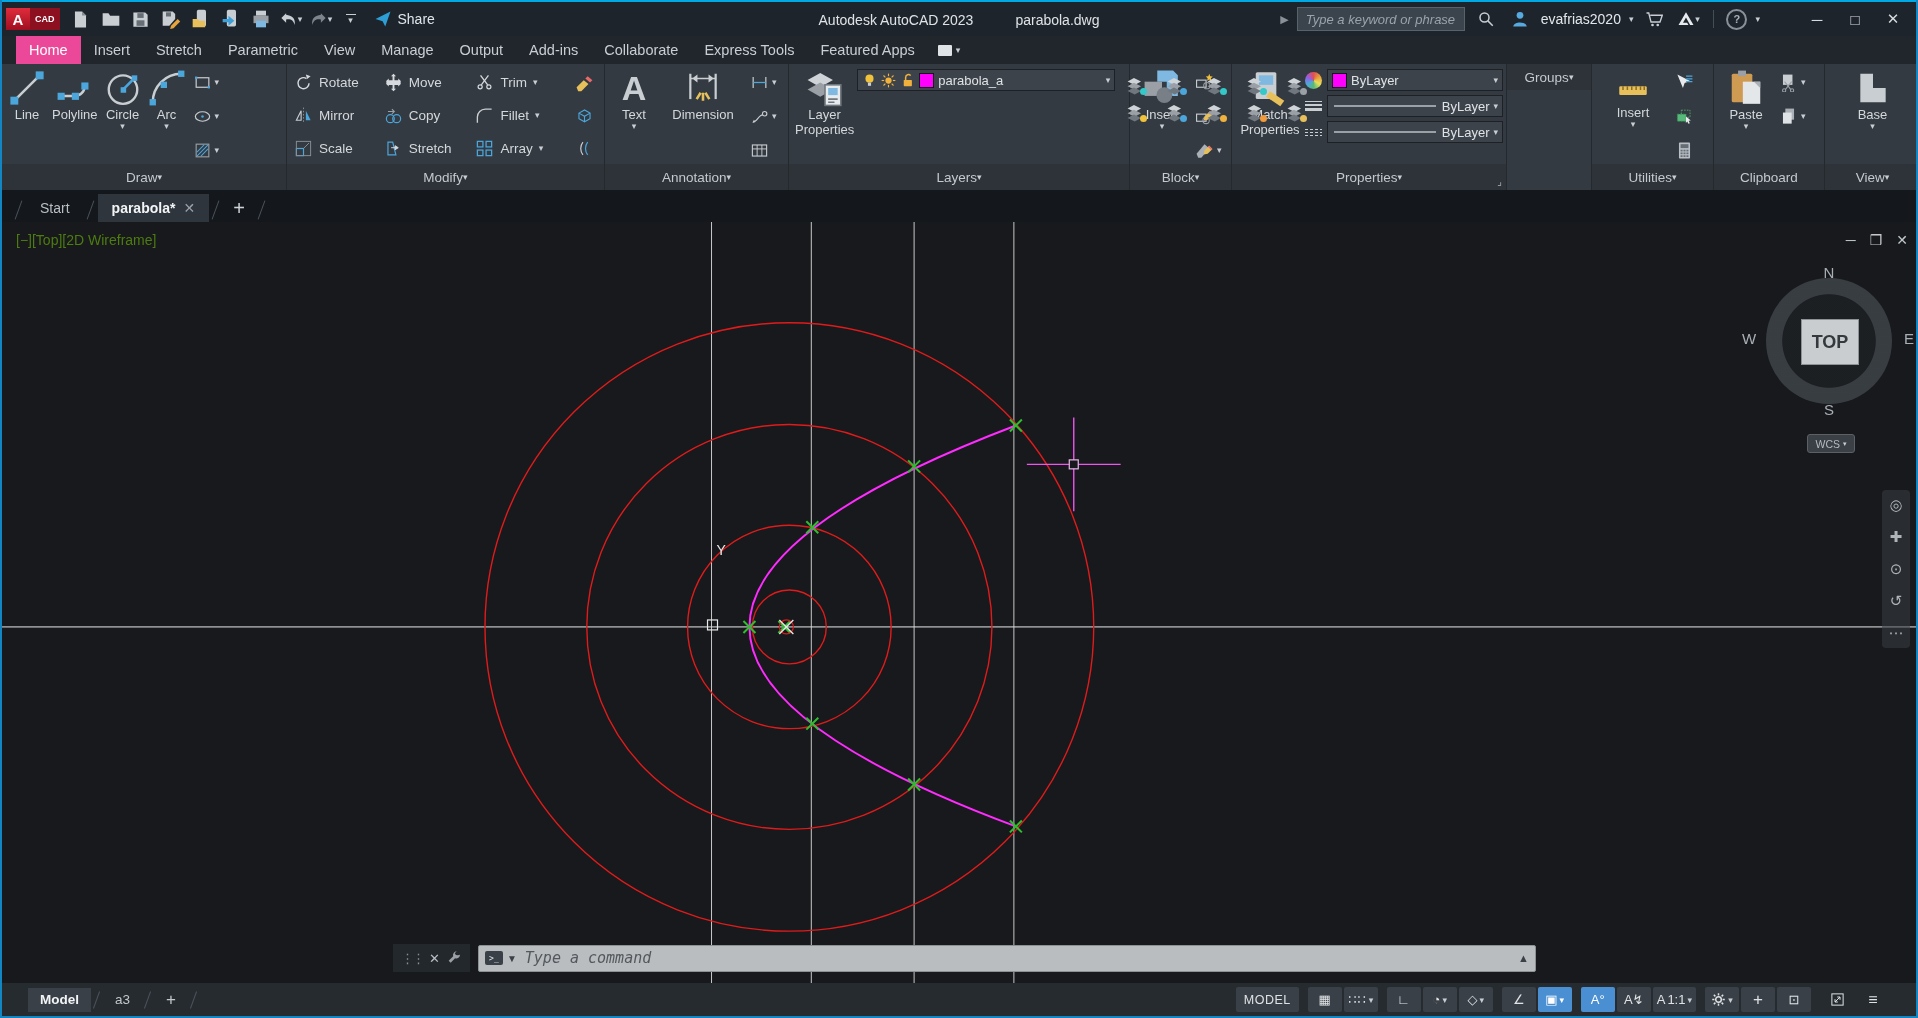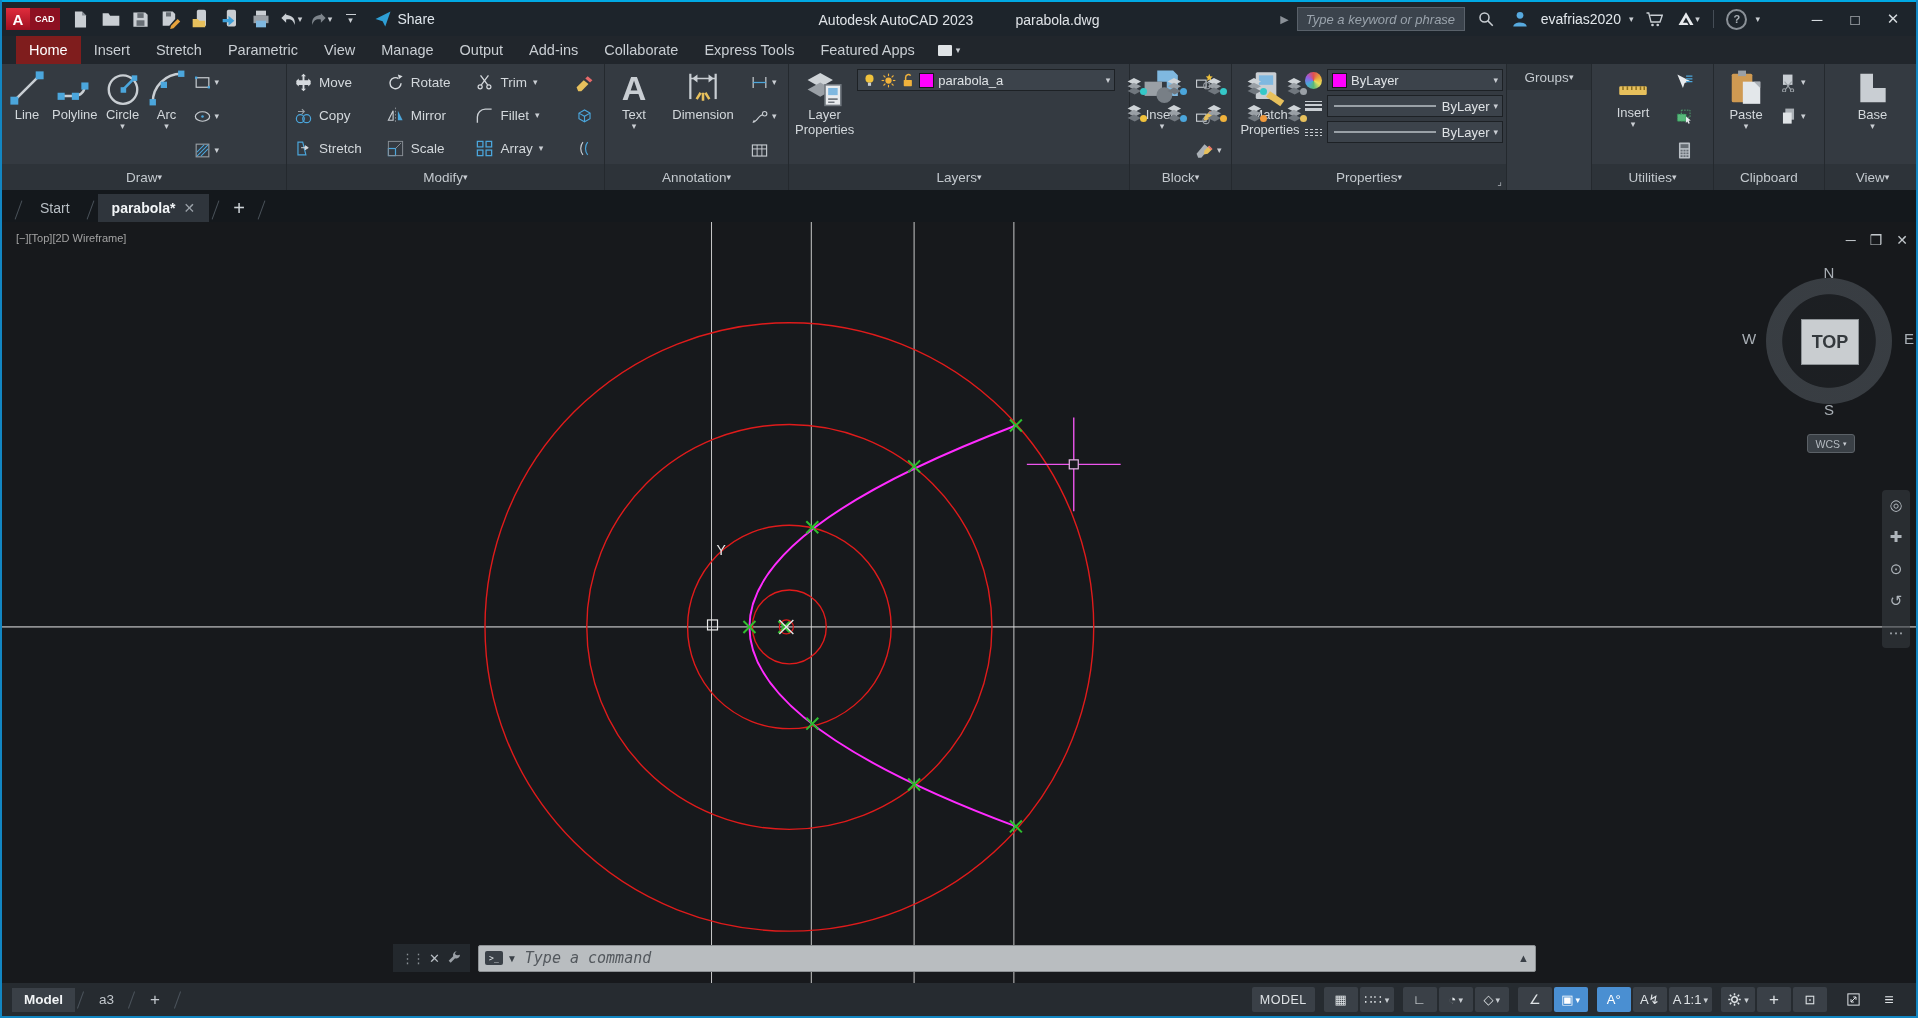--- a/index.html
+++ b/index.html
@@ -26,21 +26,21 @@
   .title-right{margin-left:auto;display:flex;align-items:center;gap:8px;padding-right:8px;z-index:2}
   .searchbox{width:150px;height:22px;background:#3b434c;border:1px solid #59616a;color:#cfd6dc;
              font-style:italic;font-size:13px;padding:0 8px;outline:none;font-family:"Liberation Sans",sans-serif}
   .searchbox::placeholder{color:#9aa3ac;font-style:italic}
   .uname{color:#e2e7eb}
   .winbtn{width:30px;height:26px;display:flex;align-items:center;justify-content:center;color:#d6dbdf;font-size:15px}
   .tdiv{width:1px;height:18px;background:#454d56;margin:0 4px}
   
   .ribbon-tabs{height:28px;background:#21262c;display:flex;align-items:stretch;padding-left:14px;flex:none;font-size:14.5px}
   .rtab{display:flex;align-items:center;padding:0 13px;color:#c9ced3}
-  .rtab.active{background:#7f1d1d;color:#ffffff}
+  .rtab.active{background:#ec4899;color:#ffffff}
   .rtab-toggle{display:flex;align-items:center;gap:4px;margin-left:10px;color:#c9ced3}
   .rtab-toggle .box{width:14px;height:11px;background:#dfe3e6;border-radius:1px}
   
   .ribbon{height:126px;background:#343a41;display:flex;flex:none}
   .panel{display:flex;flex-direction:column;box-sizing:border-box;border-right:1px solid #24292e;flex:none}
   .pcontent{height:100px;display:flex;align-items:flex-start;padding:3px 3px 0 3px;box-sizing:border-box}
   .plabel{height:26px;background:#2d3339;color:#c3c9ce;font-size:13.5px;display:flex;align-items:center;
           justify-content:center;position:relative}
   .rbig{display:flex;flex-direction:column;align-items:center;color:#d3d8dc;font-size:13px;
         padding:2px 3px;border-radius:2px;text-align:center;line-height:15px}
@@ -65,21 +65,21 @@
   .filetabs{height:32px;background:#14181c;display:flex;align-items:flex-end;padding-left:10px;flex:none;font-size:14px}
   .slash{width:14px;height:24px;position:relative}
   .slash:before{content:"";position:absolute;left:6px;top:2px;width:1px;height:20px;background:#4a525a;transform:rotate(20deg)}
   .ftab{display:flex;align-items:center;gap:8px;height:28px;padding:0 14px;color:#b9bfc5}
   .ftab.active{background:#2f353c;color:#f2f5f7;font-weight:bold}
   .ftab .x{color:#9aa1a8;font-weight:normal}
   .fplus{color:#cfd4d8;font-size:20px;padding:0 10px;height:28px;display:flex;align-items:center}
   
   .canvas{position:relative;flex:1;background:#17191c;overflow:hidden}
   .canvas svg.dwg{position:absolute;inset:0;width:100%;height:100%}
-  .vplabel{position:absolute;left:14px;top:10px;color:#a3a3a3;font-size:11px;z-index:5}
+  .vplabel{position:absolute;left:14px;top:10px;color:#4d7c0f;font-size:14px;z-index:5}
   .vpwin{position:absolute;right:8px;top:10px;display:flex;gap:14px;color:#c3c8cc;font-size:14px;z-index:5}
   .viewcube{position:absolute;left:1752px;top:44px;width:150px;height:150px;z-index:5}
   .vc-ring{position:absolute;inset:12px;border-radius:50%;background:radial-gradient(circle,rgba(44,49,54,0.25) 52%,rgba(84,91,98,0.55) 53% 98%,transparent 99%)}
   .vc-face{position:absolute;left:47px;top:53px;width:56px;height:44px;background:#c9cdd0;color:#34393d;
            font-weight:bold;font-size:18px;display:flex;align-items:center;justify-content:center;border:1px solid #8d9296}
   .vc-n{position:absolute;left:0;right:0;top:-2px;text-align:center;color:#a9afb5;font-size:15px}
   .vc-s{position:absolute;left:0;right:0;bottom:-2px;text-align:center;color:#a9afb5;font-size:15px}
   .vc-w{position:absolute;left:-12px;top:64px;color:#a9afb5;font-size:15px}
   .vc-e{position:absolute;right:-10px;top:64px;color:#a9afb5;font-size:15px}
   .wcsbtn{position:absolute;left:1805px;top:212px;width:46px;height:17px;background:#3a4046;border:1px solid #5b6167;
@@ -93,21 +93,21 @@
   .cmd-body{width:1058px;height:27px;background:#b9bdc0;border:1px solid #8d9194;border-radius:2px;
             display:flex;align-items:center;padding:0 6px;box-sizing:border-box;margin-left:8px}
   .cmd-prompt{width:18px;height:14px;background:#3a4047;border-radius:2px;color:#dfe3e6;font-size:8px;
               display:flex;align-items:center;justify-content:center;font-family:"DejaVu Sans Mono",monospace}
   .cmd-caret{color:#3a4047;font-size:10px;margin:0 6px 0 4px}
   .cmd-input{flex:1;background:transparent;border:none;outline:none;font-family:"DejaVu Sans Mono",monospace;
              font-style:italic;font-size:15px;color:#4a4f54}
   .cmd-input::placeholder{color:#53585d;font-style:italic}
   .cmd-up{color:#3a4047;font-size:11px;margin-left:6px}
   
-  .statusbar{height:33px;background:#262b30;flex:none;display:flex;align-items:center;font-size:13.5px;color:#cfd4d8;padding:0 10px;box-sizing:border-box}
+  .statusbar{height:33px;background:#262b30;flex:none;display:flex;align-items:center;font-size:13.5px;color:#cfd4d8;padding:0 26px;box-sizing:border-box}
   .ltab{display:flex;align-items:center;height:24px;padding:0 12px;color:#c3c8cd}
   .ltab.active{background:#3a4047;color:#f2f4f6;font-weight:bold}
   .sslash{width:12px;height:20px;position:relative}
   .sslash:before{content:"";position:absolute;left:5px;top:1px;width:1px;height:18px;background:#4a525a;transform:rotate(20deg)}
   .sright{margin-left:auto;display:flex;align-items:center;gap:2px}
   .sbtn{min-width:26px;height:25px;background:#3a4047;border-radius:2px;display:flex;align-items:center;
         justify-content:center;gap:2px;color:#dfe3e6;font-size:13px;padding:0 4px}
   .sbtn.blue{background:#4a8fd2;color:#fff}
   .sgap{width:5px}
   .modelbtn{font-size:12.5px;letter-spacing:.5px;padding:0 8px}
@@ -608,58 +608,58 @@
         </div>
       </div>
       <div class="plabel">
           <span>Draw</span>
           <span class="caret">▾</span>
         </div>
     </div>
 
     <div class="panel" style="width:318px">
       <div class="pcontent" style="gap:4px">
+        <div class="mcol" style="width:86px">
+          <div class="mitem">
+              <svg class="ic16">
+                <use href="#i-rotate"></use>
+              </svg>
+              <span>Rotate</span>
+            </div>
+          <div class="mitem">
+              <svg class="ic16">
+                <use href="#i-mirror"></use>
+              </svg>
+              <span>Mirror</span>
+            </div>
+          <div class="mitem">
+              <svg class="ic16">
+                <use href="#i-scale"></use>
+              </svg>
+              <span>Scale</span>
+            </div>
+        </div>
         <div class="mcol" style="width:88px">
           <div class="mitem">
               <svg class="ic16">
                 <use href="#i-move"></use>
               </svg>
               <span>Move</span>
             </div>
           <div class="mitem">
               <svg class="ic16">
                 <use href="#i-copy"></use>
               </svg>
               <span>Copy</span>
             </div>
           <div class="mitem">
               <svg class="ic16">
                 <use href="#i-stretch"></use>
               </svg>
               <span>Stretch</span>
-            </div>
-        </div>
-        <div class="mcol" style="width:86px">
-          <div class="mitem">
-              <svg class="ic16">
-                <use href="#i-rotate"></use>
-              </svg>
-              <span>Rotate</span>
-            </div>
-          <div class="mitem">
-              <svg class="ic16">
-                <use href="#i-mirror"></use>
-              </svg>
-              <span>Mirror</span>
-            </div>
-          <div class="mitem">
-              <svg class="ic16">
-                <use href="#i-scale"></use>
-              </svg>
-              <span>Scale</span>
             </div>
         </div>
         <div class="mcol" style="width:96px">
           <div class="mitem">
               <svg class="ic16">
                 <use href="#i-scissors"></use>
               </svg>
               <span>Trim</span>
               <span class="caret">▾</span>
             </div>

